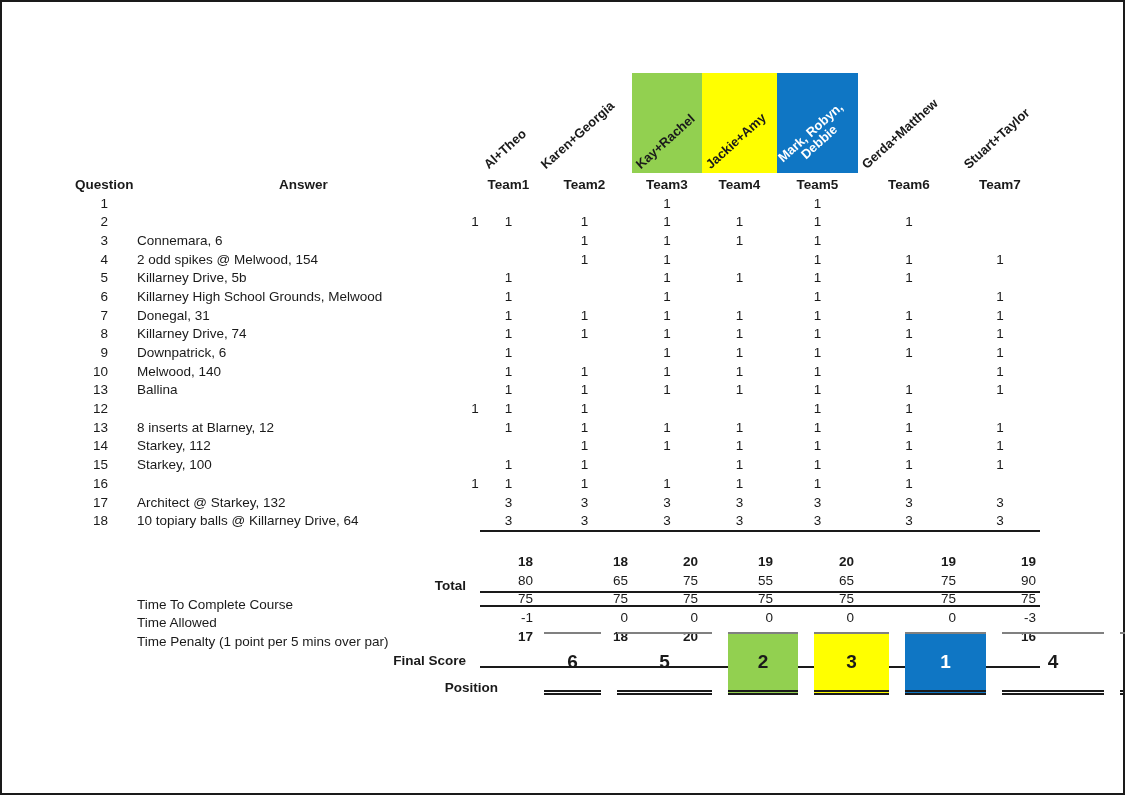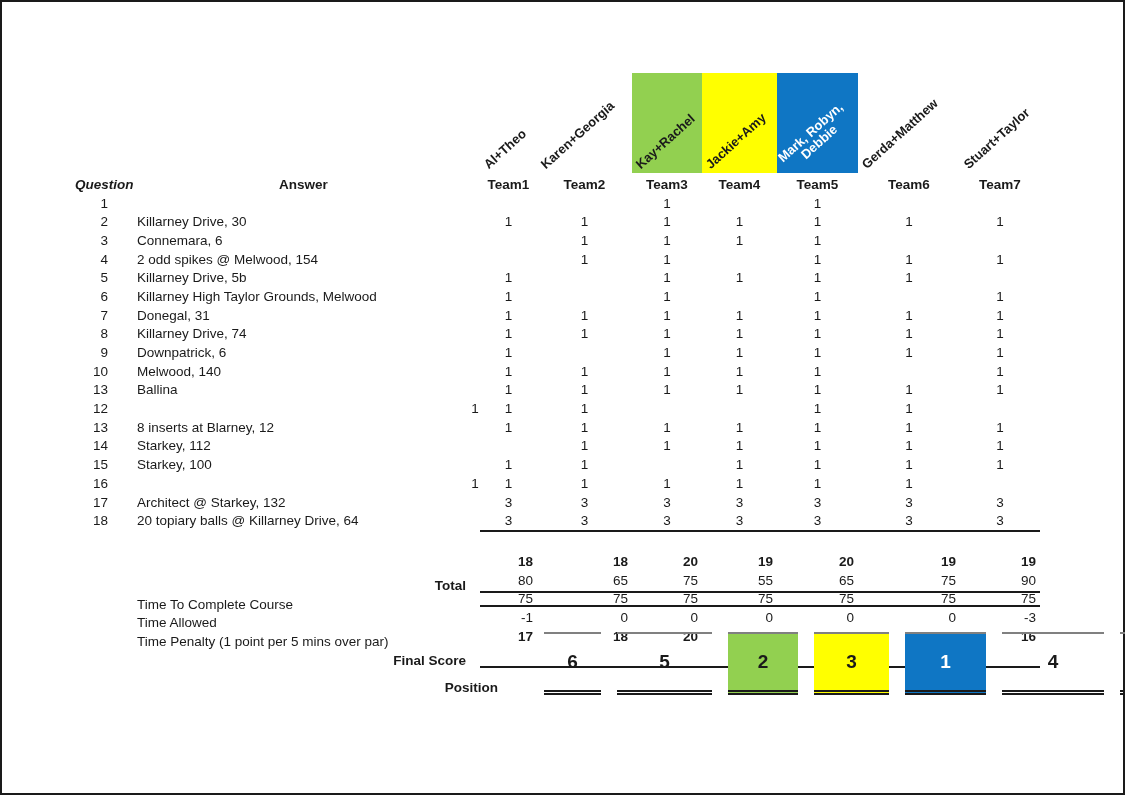--- a/index.html
+++ b/index.html
@@ -24,21 +24,21 @@
     display:grid; height:18.7px;
     grid-template-columns:37px 25px 333px 10px 57px 95px 70px 75px 81px 102px 80px;
   }
   .row.spacer-row { height:8px; display:block; }
   .row.position-row { height:28px;gap:16px; }
   .cell { display:flex; align-items:center; box-sizing:border-box; font-size:13.5px; overflow:visible; white-space:nowrap; }
   .cell.bold { font-weight:bold; }
   .cell.left { justify-content:flex-start; }
   .cell.center { justify-content:center; }
   .cell.right { justify-content:flex-end; padding-right:4px; }
-  .cell.span2 { grid-column:span 2;font-style:italic; }
+  .cell.span2 { grid-column:span 2; }
   .cell.span3 { grid-column:span 3;margin-top:48px; }
   .cell.label-left { padding-left:62px; }
   .cell.line-t { border-top:2px solid #1a1a1a; }
   .cell.line-b { border-bottom:2px solid #1a1a1a; }
   .cell.pos-cell {
     justify-content:center; font-size:19px; font-weight:bold;
     border-top:2px solid #808080; border-bottom:5px double #1a1a1a;
     background-clip:padding-box;
   }
 </style>
@@ -94,21 +94,20 @@
       <div class="cell center"></div>
       <div class="cell center"></div>
       <div class="cell center">1</div>
       <div class="cell center"></div>
       <div class="cell center">1</div>
       <div class="cell center"></div>
     </div>
     <div class="row question-row">
       <div class="cell right">2</div>
       <div class="cell "></div>
-      <div class="cell left">Killarney Drive, 30</div>
       <div class="cell "></div>
       <div class="cell center">1</div>
       <div class="cell center">1</div>
       <div class="cell center">1</div>
       <div class="cell center">1</div>
       <div class="cell center">1</div>
       <div class="cell center">1</div>
       <div class="cell center">1</div>
     </div>
     <div class="row question-row">
@@ -146,21 +145,21 @@
       <div class="cell center"></div>
       <div class="cell center">1</div>
       <div class="cell center">1</div>
       <div class="cell center">1</div>
       <div class="cell center">1</div>
       <div class="cell center"></div>
     </div>
     <div class="row question-row">
       <div class="cell right">6</div>
       <div class="cell "></div>
-      <div class="cell left">Killarney High Taylor Grounds, Melwood</div>
+      <div class="cell left">Killarney High School Grounds, Melwood</div>
       <div class="cell "></div>
       <div class="cell center">1</div>
       <div class="cell center"></div>
       <div class="cell center">1</div>
       <div class="cell center"></div>
       <div class="cell center">1</div>
       <div class="cell center"></div>
       <div class="cell center">1</div>
     </div>
     <div class="row question-row">
@@ -300,21 +299,21 @@
       <div class="cell center">3</div>
       <div class="cell center">3</div>
       <div class="cell center">3</div>
       <div class="cell center">3</div>
       <div class="cell center">3</div>
       <div class="cell center">3</div>
     </div>
     <div class="row question-row">
       <div class="cell right">18</div>
       <div class="cell "></div>
-      <div class="cell left">20 topiary balls @ Killarney Drive, 64</div>
+      <div class="cell left">10 topiary balls @ Killarney Drive, 64</div>
       <div class="cell "></div>
       <div class="cell center">3</div>
       <div class="cell center">3</div>
       <div class="cell center">3</div>
       <div class="cell center">3</div>
       <div class="cell center">3</div>
       <div class="cell center">3</div>
       <div class="cell center">3</div>
     </div>
     <div class="row summary-row">

